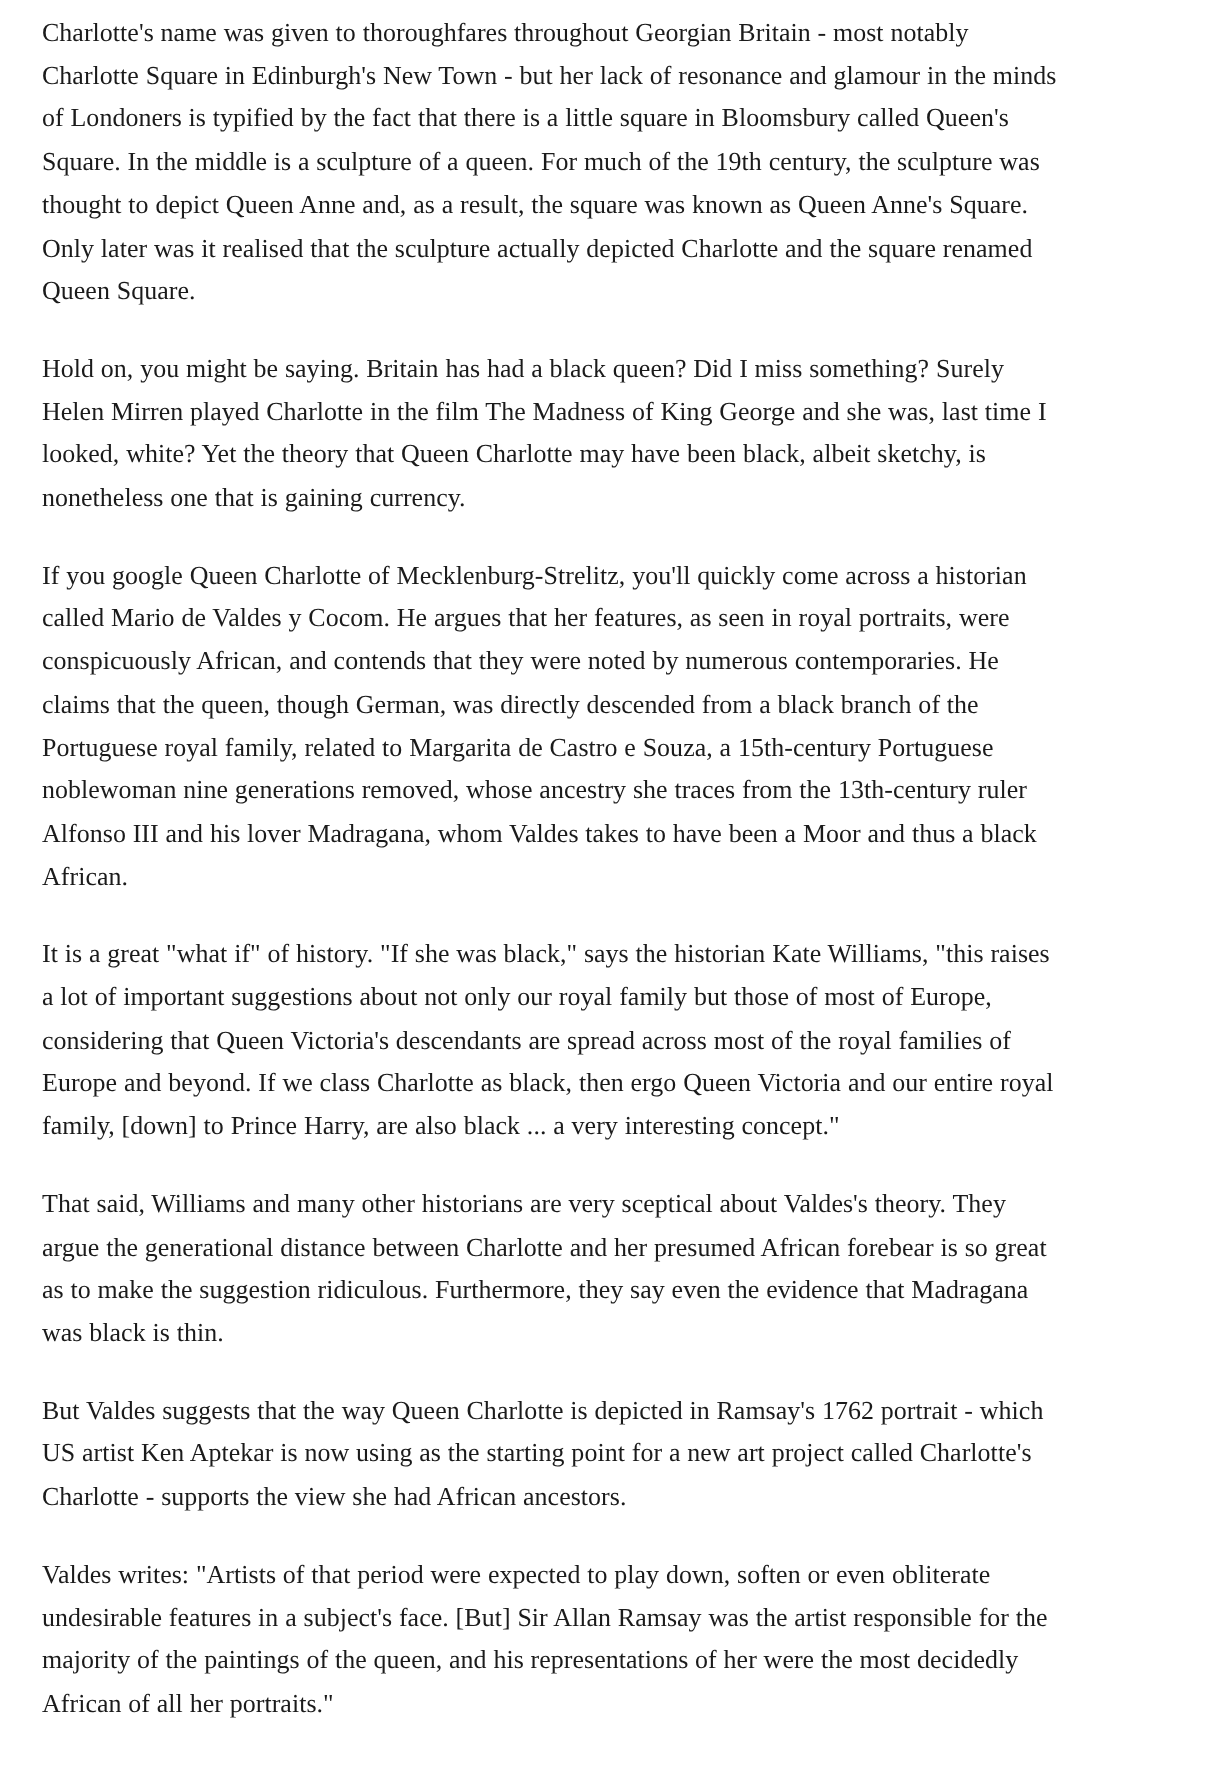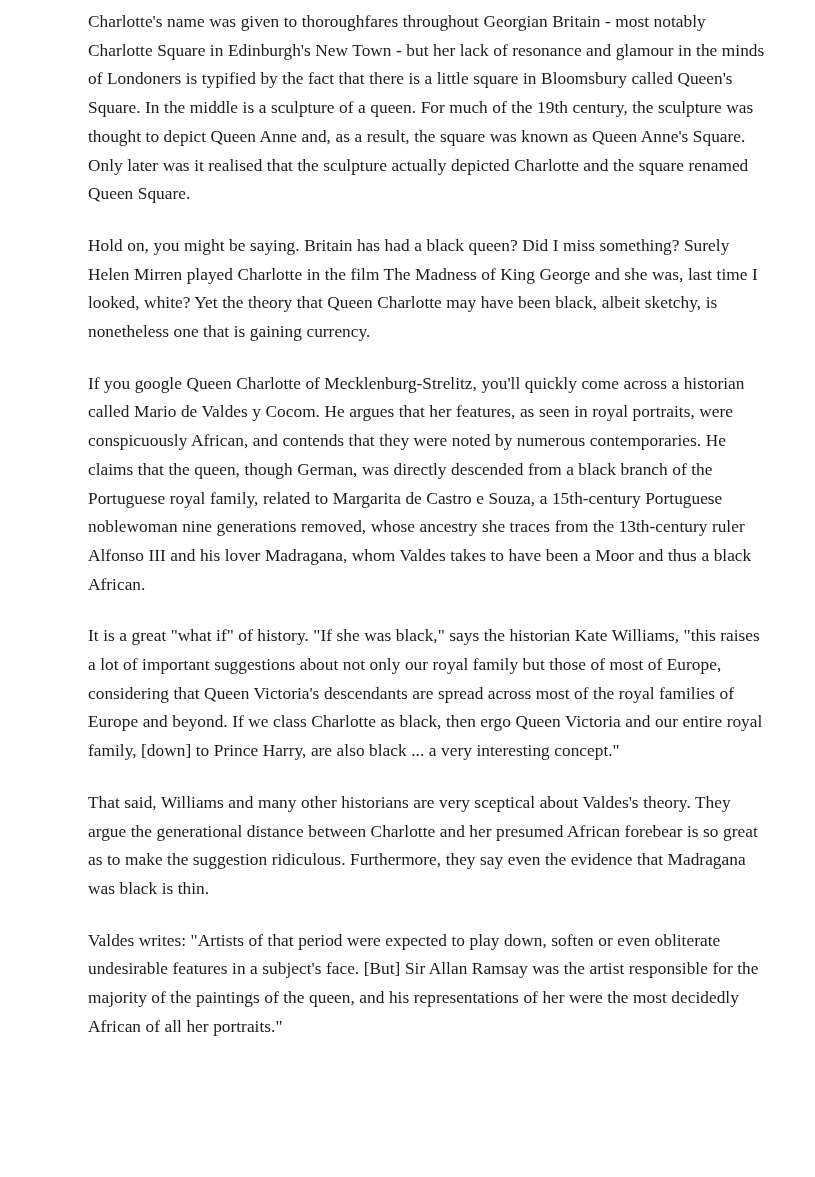--- a/index.html
+++ b/index.html
@@ -12,21 +12,21 @@
     min-height: 1177px;
     font-family: "Liberation Serif", serif;
     color: #1a1a1a;
     position: relative;
   }
   
   .page {
     width: 815px;
     min-height: 1177px;
     box-sizing: border-box;
-    padding: 8px 70px 10px 88px;
+    padding: 8px 70px 10px 28px;
     background: #ffffff;
   }
   .article {
     width: 678px;
   }
   .article p {
     margin: 0 0 23px 0;
     font-size: 17.3px;
     line-height: 28.7px;
     text-align: left;
@@ -41,15 +41,16 @@
 </head>
 <body>
 
 <div class="page">
   <div class="article">
     <p>Charlotte's name was given to thoroughfares throughout Georgian Britain - most notably Charlotte Square in Edinburgh's New Town - but her lack of resonance and glamour in the minds of Londoners is typified by the fact that there is a little square in Bloomsbury called Queen's Square. In the middle is a sculpture of a queen. For much of the 19th century, the sculpture was thought to depict Queen Anne and, as a result, the square was known as Queen Anne's Square. Only later was it realised that the sculpture actually depicted Charlotte and the square renamed Queen Square.</p>
     <p>Hold on, you might be saying. Britain has had a black queen? Did I miss something? Surely Helen Mirren played Charlotte in the film The Madness of King George and she was, last time I looked, white? Yet the theory that Queen Charlotte may have been black, albeit sketchy, is nonetheless one that is gaining currency.</p>
     <p>If you google Queen Charlotte of Mecklenburg-Strelitz, you'll quickly come across a historian called Mario de Valdes y Cocom. He argues that her features, as seen in royal portraits, were conspicuously African, and contends that they were noted by numerous contemporaries. He claims that the queen, though German, was directly descended from a black branch of the Portuguese royal family, related to Margarita de Castro e Souza, a 15th-century Portuguese noblewoman nine generations removed, whose ancestry she traces from the 13th-century ruler Alfonso III and his lover Madragana, whom Valdes takes to have been a Moor and thus a black African.</p>
     <p>It is a great "what if" of history. "If she was black," says the historian Kate Williams, "this raises a lot of important suggestions about not only our royal family but those of most of Europe, considering that Queen Victoria's descendants are spread across most of the royal families of Europe and beyond. If we class Charlotte as black, then ergo Queen Victoria and our entire royal family, [down] to Prince Harry, are also black ... a very interesting concept."</p>
     <p>That said, Williams and many other historians are very sceptical about Valdes's theory. They argue the generational distance between Charlotte and her presumed African forebear is so great as to make the suggestion ridiculous. Furthermore, they say even the evidence that Madragana was black is thin.</p>
+    <p>But Valdes suggests that the way Queen Charlotte is depicted in Ramsay's 1762 portrait - which US artist Ken Aptekar is now using as the starting point for a new art project called Charlotte's Charlotte - supports the view she had African ancestors.</p>
     <p>Valdes writes: "Artists of that period were expected to play down, soften or even obliterate undesirable features in a subject's face. [But] Sir Allan Ramsay was the artist responsible for the majority of the paintings of the queen, and his representations of her were the most decidedly African of all her portraits."</p>
   </div>
 </div>
 
 </body></html>

